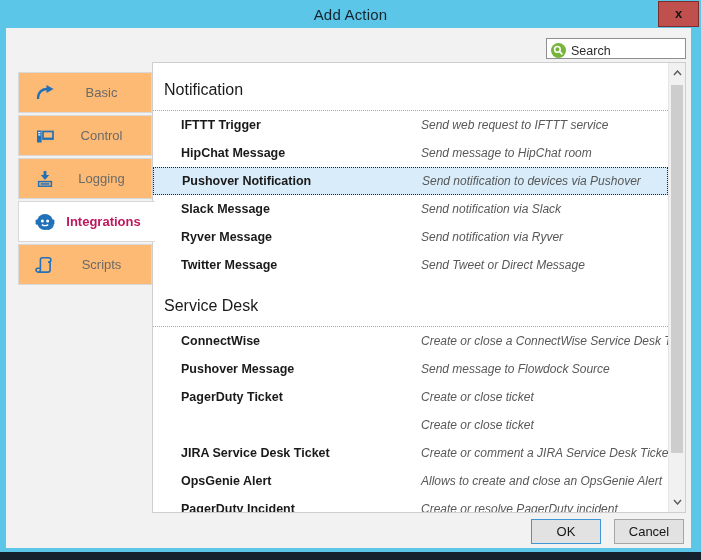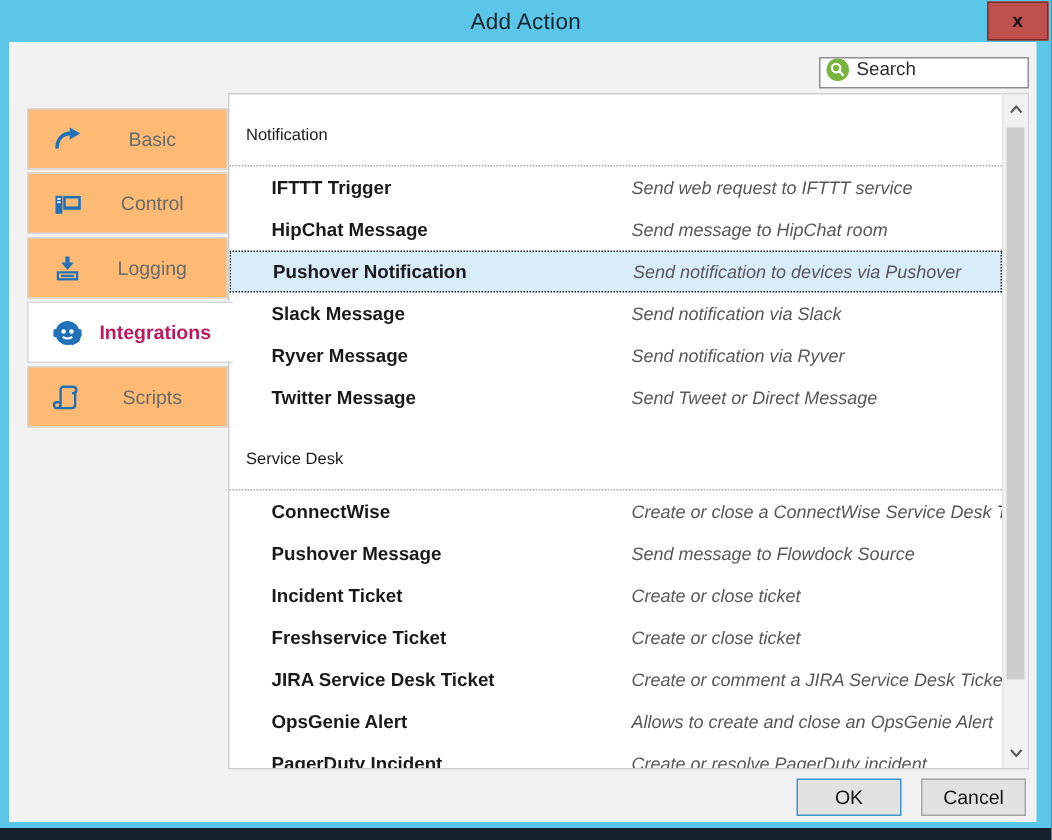--- a/index.html
+++ b/index.html
@@ -23,21 +23,21 @@
   }
   
   .body {
     position:absolute; top:28px; left:6px; width:685px; height:520px;
     background:#f2f2f2;
   }
   
   .searchbox {
     position:absolute; top:10px; left:540px; width:140px; height:21px;
     background:#fff; border:1px solid #8f8f8f;
-    display:flex; align-items:flex-start; padding:0 4px; gap:5px;
+    display:flex; align-items:flex-end; padding:0 4px; gap:5px;
   }
   .search-icon { width:15px; height:15px; border-radius:50%;
     background:#76b43c; flex:0 0 auto; display:flex; align-items:center; justify-content:center; }
   .searchbox input {
     flex:1; min-width:0; border:none; outline:none; background:transparent;
     font-size:12.5px; color:#222; font-family:inherit;
   }
   .searchbox input::placeholder { color:#2c2c2c; opacity:1; }
   
   .tabs { position:absolute; top:44px; left:12px; width:134px; }
@@ -49,21 +49,21 @@
   .tab-icon { margin-left:15px; width:22px; height:22px; flex:0 0 auto; }
   .tab-label { flex:1; text-align:center; font-size:13px; color:#6a6a6a; padding-right:4px; }
   .tab.selected { background:#fff; width:137px; border-right:none; z-index:3; }
   .tab.selected .tab-label { color:#be185d; font-weight:600; }
   
   .panel {
     position:absolute; top:34px; left:146px; width:534px; height:451px;
     background:#fff; border:1px solid #cfcfcf; z-index:1;
   }
   .panel-content { position:absolute; top:0; bottom:0; left:0; right:17px; overflow:hidden; }
-  .section-header { margin:16px 0 0 11px; font-size:11px; line-height:22px; color:#1a1a1a; }
+  .section-header { margin:16px 0 0 11px; font-size:16px; line-height:22px; color:#1a1a1a; }
   .section-divider { border-top:1px dotted #a8a8a8; margin-top:9px; }
   .row { position:relative; height:28px; display:flex; align-items:center; }
   .row-name { margin-left:28px; font-size:12.5px; font-weight:600; color:#1a1a1a; white-space:nowrap; }
   .row-desc { position:absolute; left:268px; font-size:12px; font-style:italic; color:#585858; white-space:nowrap; }
   .row.selected {
     background:var(--selection-blue,#d8ecf9);
     border:1px dotted #222;
   }
   
   .scrollbar {
@@ -189,25 +189,24 @@
           <div class="section-divider"></div>
           <div class="row">
             <span class="row-name">ConnectWise</span>
             <span class="row-desc">Create or close a ConnectWise Service Desk Ticket</span>
           </div>
           <div class="row">
             <span class="row-name">Pushover Message</span>
             <span class="row-desc">Send message to Flowdock Source</span>
           </div>
           <div class="row">
-            <span class="row-name">Incident Ticket</span>
+            <span class="row-name">PagerDuty Ticket</span>
             <span class="row-desc">Create or close ticket</span>
           </div>
           <div class="row">
-            <span class="row-name">Freshservice Ticket</span>
             <span class="row-desc">Create or close ticket</span>
           </div>
           <div class="row">
             <span class="row-name">JIRA Service Desk Ticket</span>
             <span class="row-desc">Create or comment a JIRA Service Desk Ticket</span>
           </div>
           <div class="row">
             <span class="row-name">OpsGenie Alert</span>
             <span class="row-desc">Allows to create and close an OpsGenie Alert</span>
           </div>

